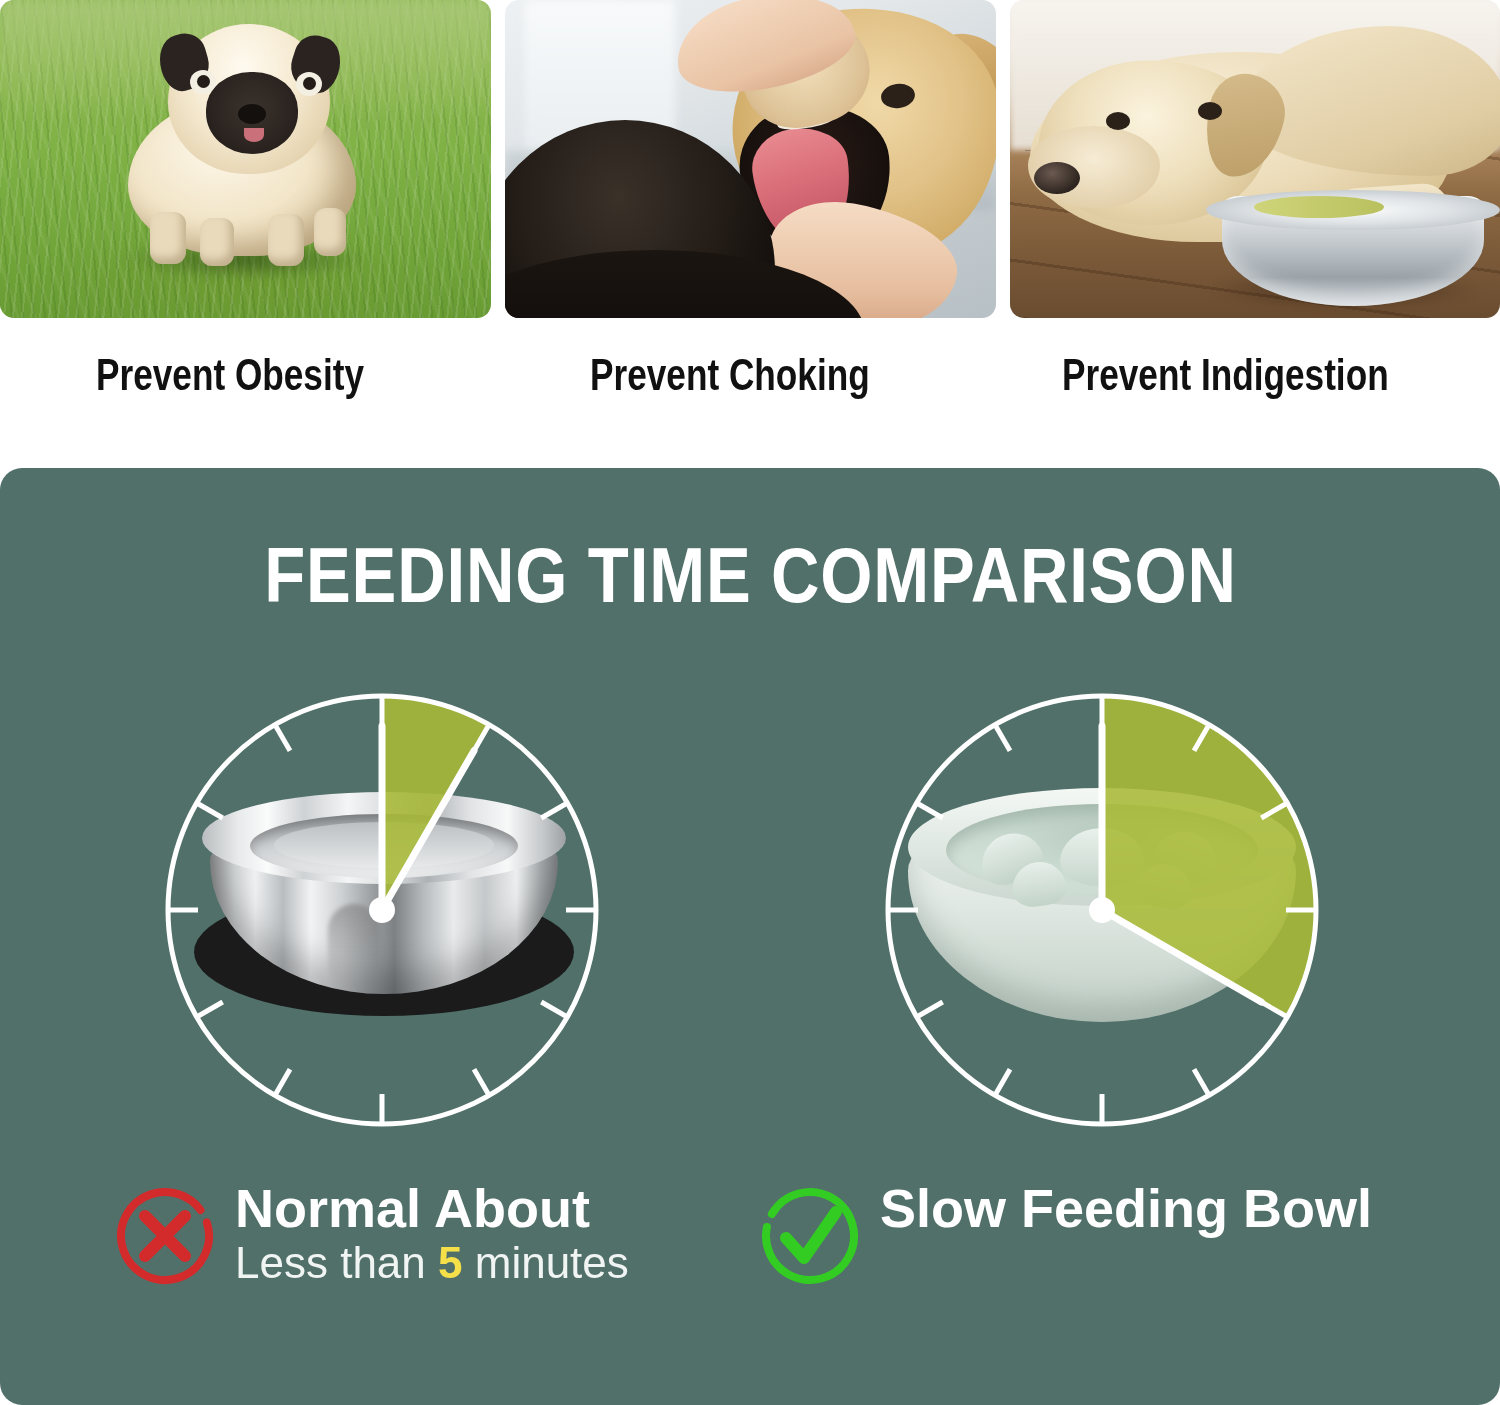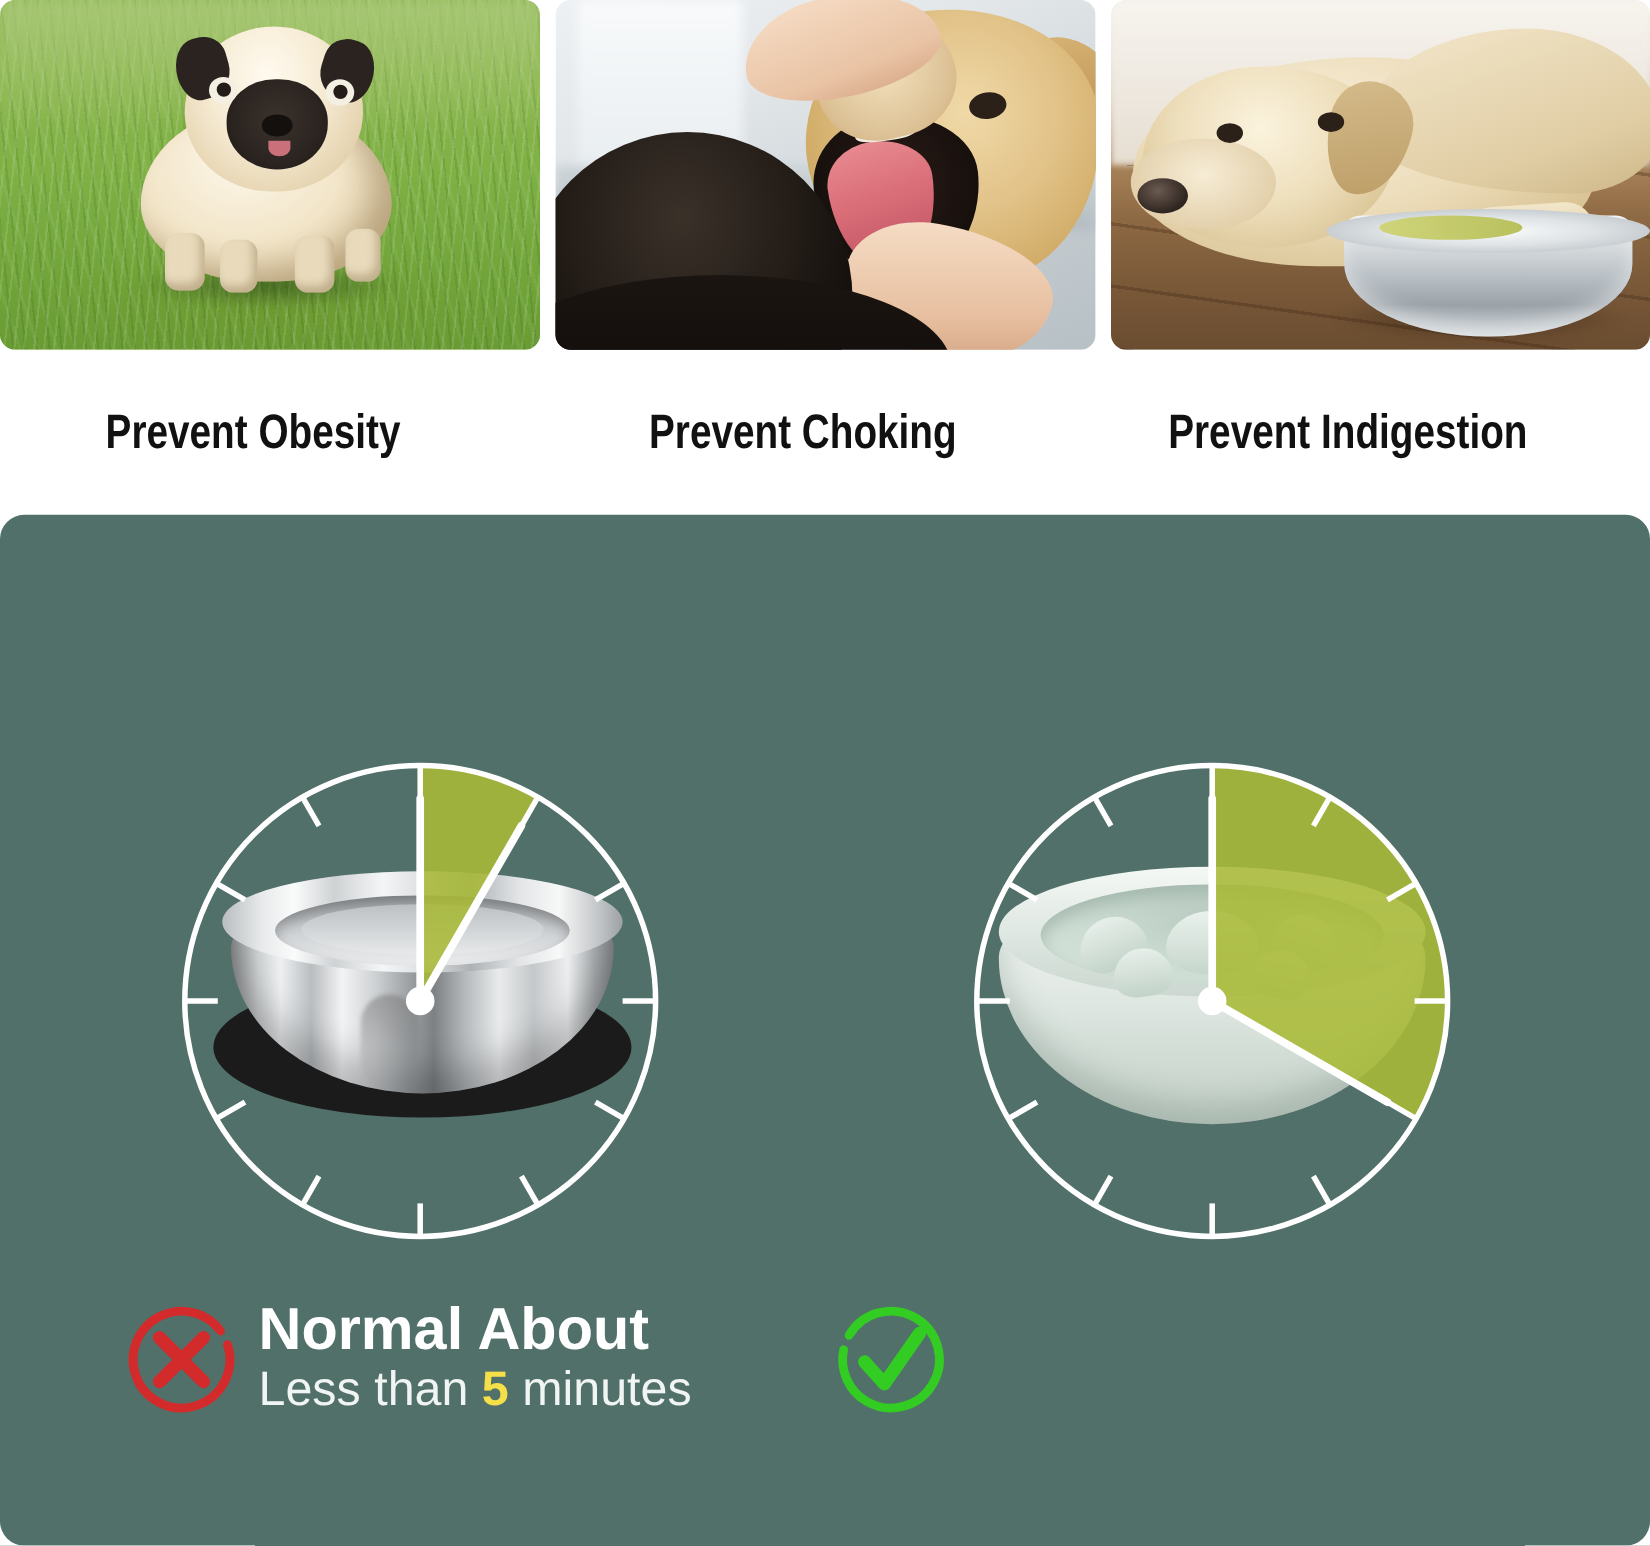--- a/index.html
+++ b/index.html
@@ -217,21 +217,21 @@
     box-shadow: inset 0 -10px 16px rgba(255,255,255,.4);
   }
   .bowl3-rim {
     position:absolute; left: 196px; top: 190px; width: 294px; height: 40px;
     background: radial-gradient(ellipse at 50% 50%, #fbfcfc 0%, #dfe3e6 45%, #aeb6bb 100%);
     border-radius: 50%;
   }
   .bowl3-food { position:absolute; left: 244px; top: 196px; width: 130px; height: 22px; background: linear-gradient(90deg,#cfd47a,#b9c15e); border-radius: 50%; }
 
   
-  #caption-row { position: absolute; left: 0; top: 342px; width: 1500px; height: 100px; }
+  #caption-row { position: absolute; left: 0; top: 324px; width: 1500px; height: 100px; }
   .caption {
     position: absolute;
     top: 26px;
     font-size: 44px;
     font-weight: 700;
     color: #111111;
     font-family: "Liberation Sans", sans-serif;
     transform: scaleX(0.80);
     letter-spacing: 0px;
     white-space: nowrap;
@@ -452,20 +452,21 @@
 </div>
 
 <div id="caption-row">
   <div class="caption c1">Prevent Obesity</div>
   <div class="caption c2">Prevent Choking</div>
   <div class="caption c3">Prevent Indigestion</div>
 </div>
 
 <div id="comparison-panel">
 
+  <div id="panel-title"><span>FEEDING TIME COMPARISON</span></div>
 
   <div class="clock-wrap left">
 
     <div class="bowl-art steel-bowl">
       <div class="steel-base"></div>
       <div class="steel-body"></div>
       <div class="steel-rim"></div>
       <div class="steel-inner"></div>
       <div class="steel-inner2"></div>
       <div class="steel-hl"></div>
@@ -545,16 +546,17 @@
       <div class="result-sub"><span>Less than </span><span class="hl-num">5</span><span> minutes</span></div>
     </div>
   </div>
 
   <div class="result-block right">
     <svg class="result-icon" viewBox="0 0 104 104">
       <circle cx="52" cy="52" r="44" fill="none" stroke="#33CC22" stroke-width="8" stroke-linecap="round" stroke-dasharray="262 14" transform="rotate(-150 52 52)"></circle>
       <path d="M28 54 L46 74 L78 28" fill="none" stroke="#33CC22" stroke-width="12" stroke-linecap="round" stroke-linejoin="round"></path>
     </svg>
     <div class="result-text">
+      <div class="result-title">Slow Feeding Bowl</div>
     </div>
   </div>
 
 </div>
 
 </body></html>

